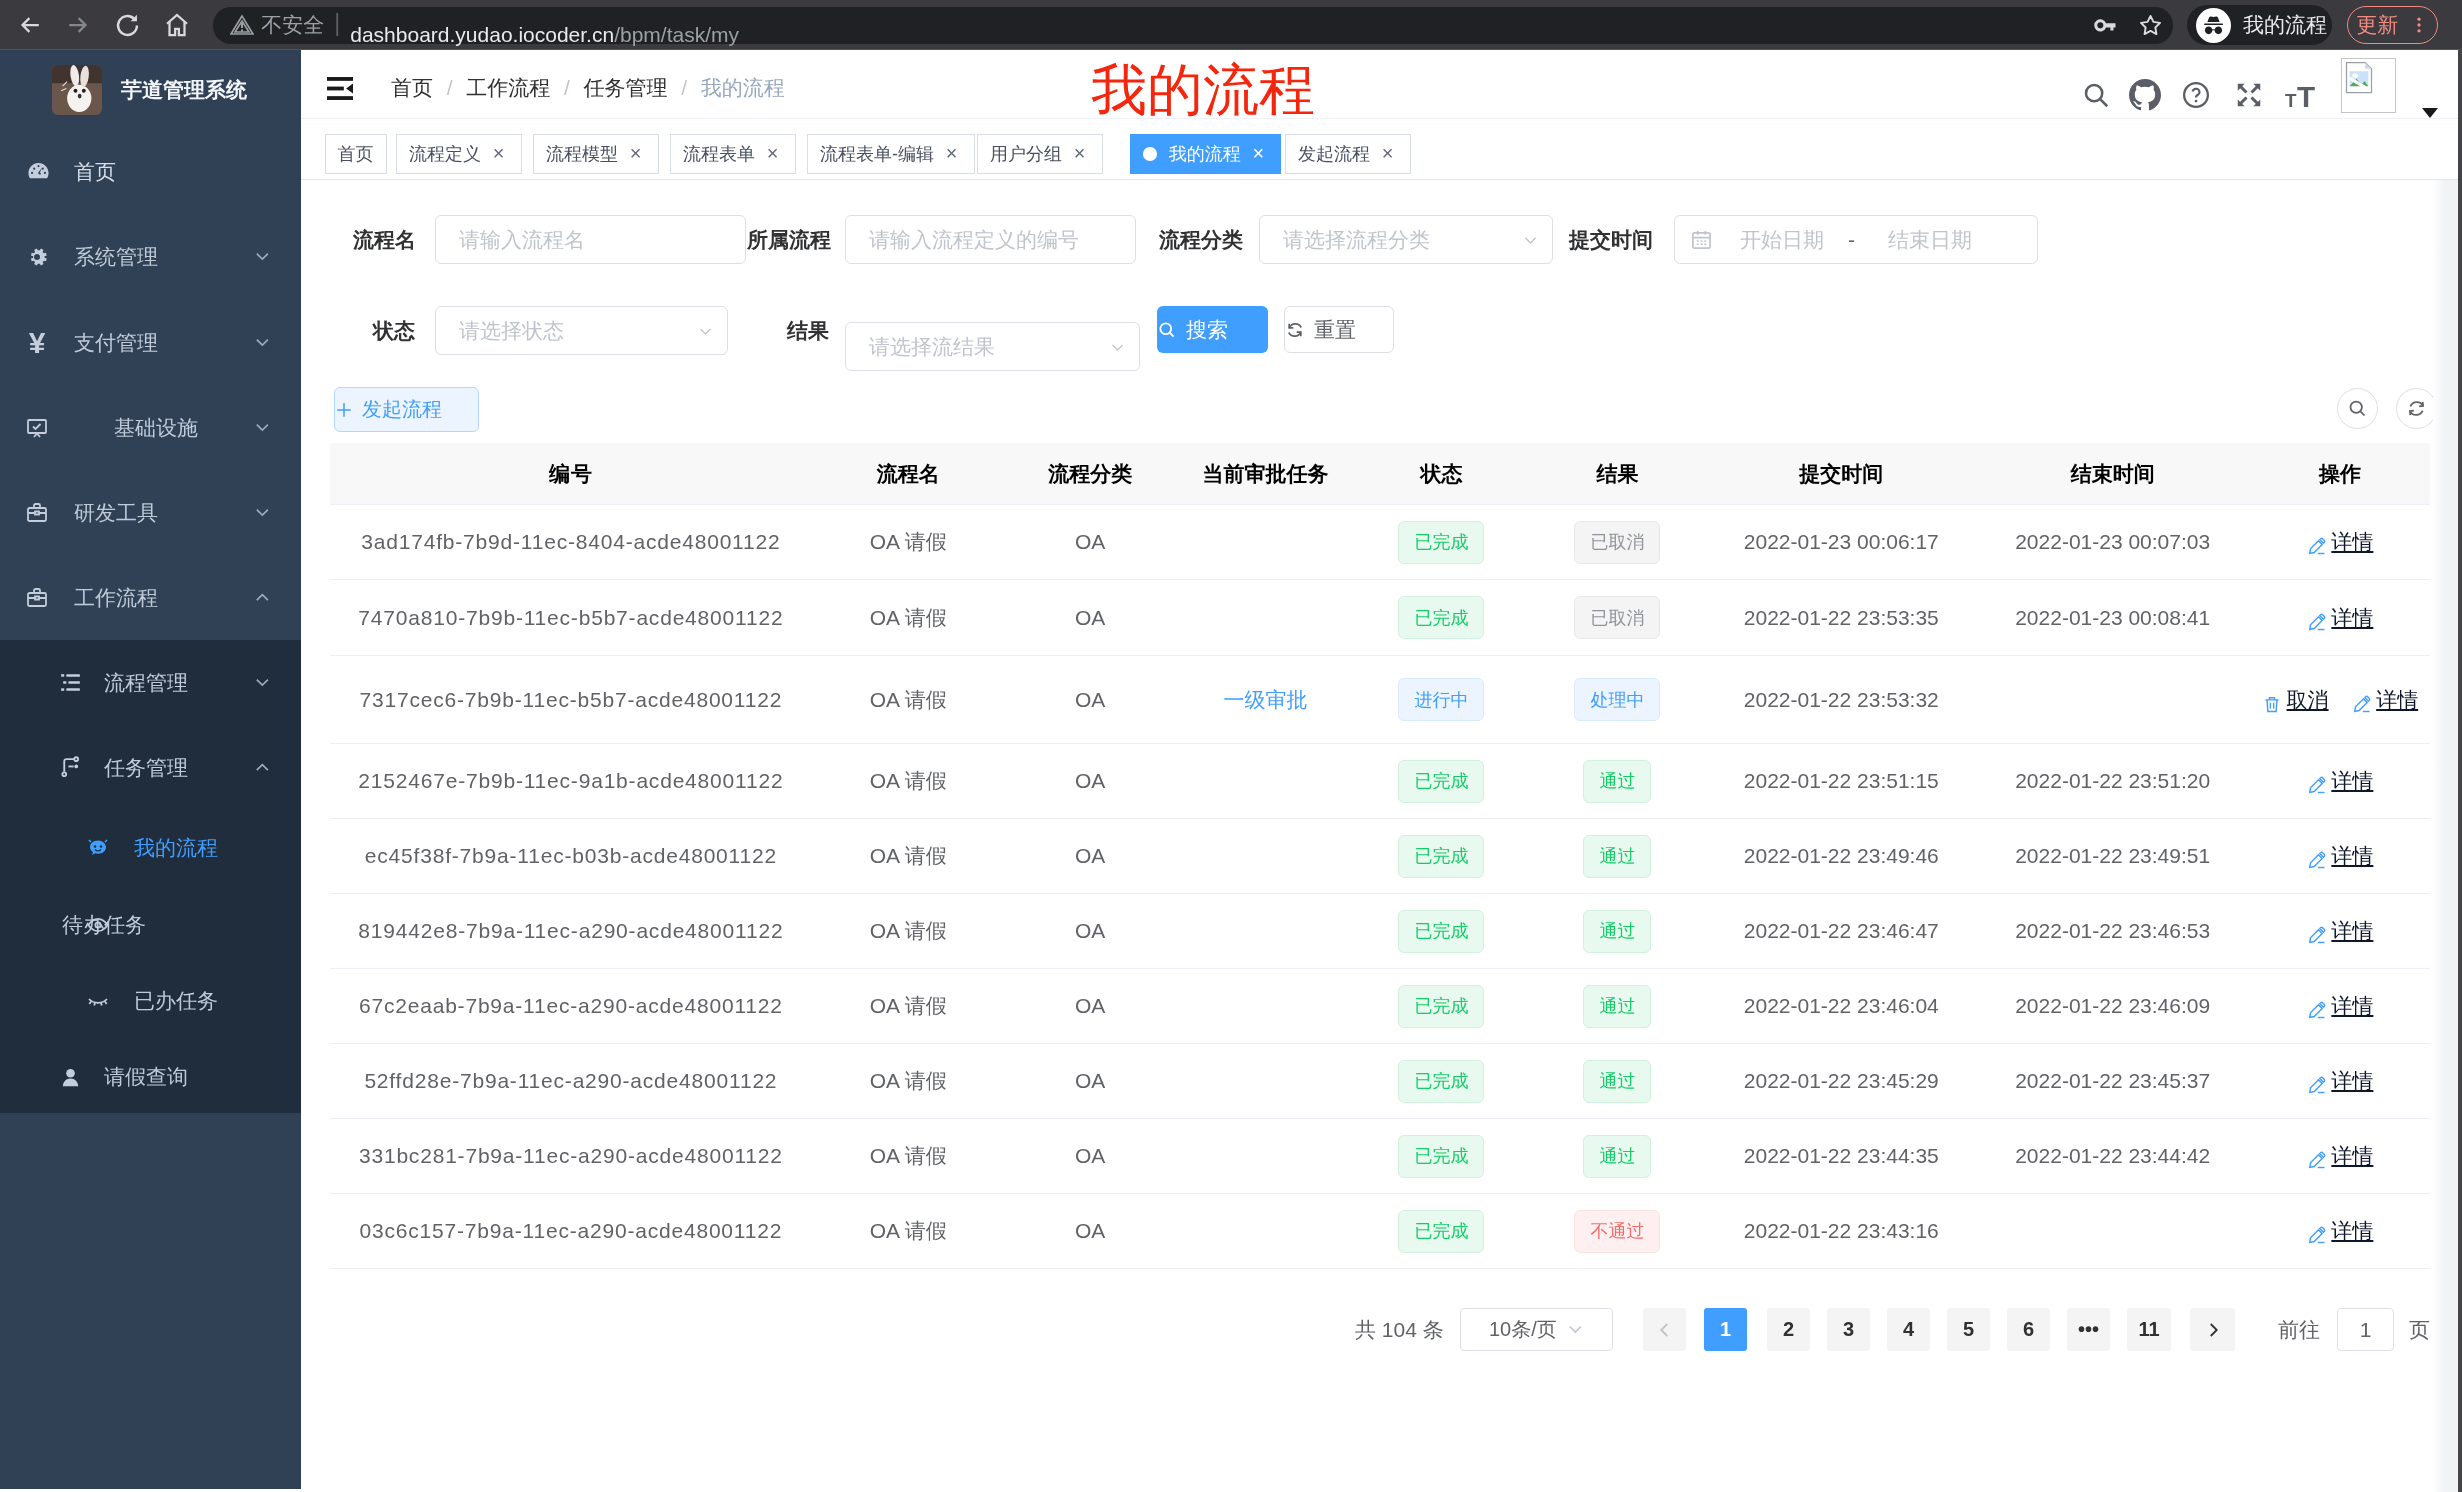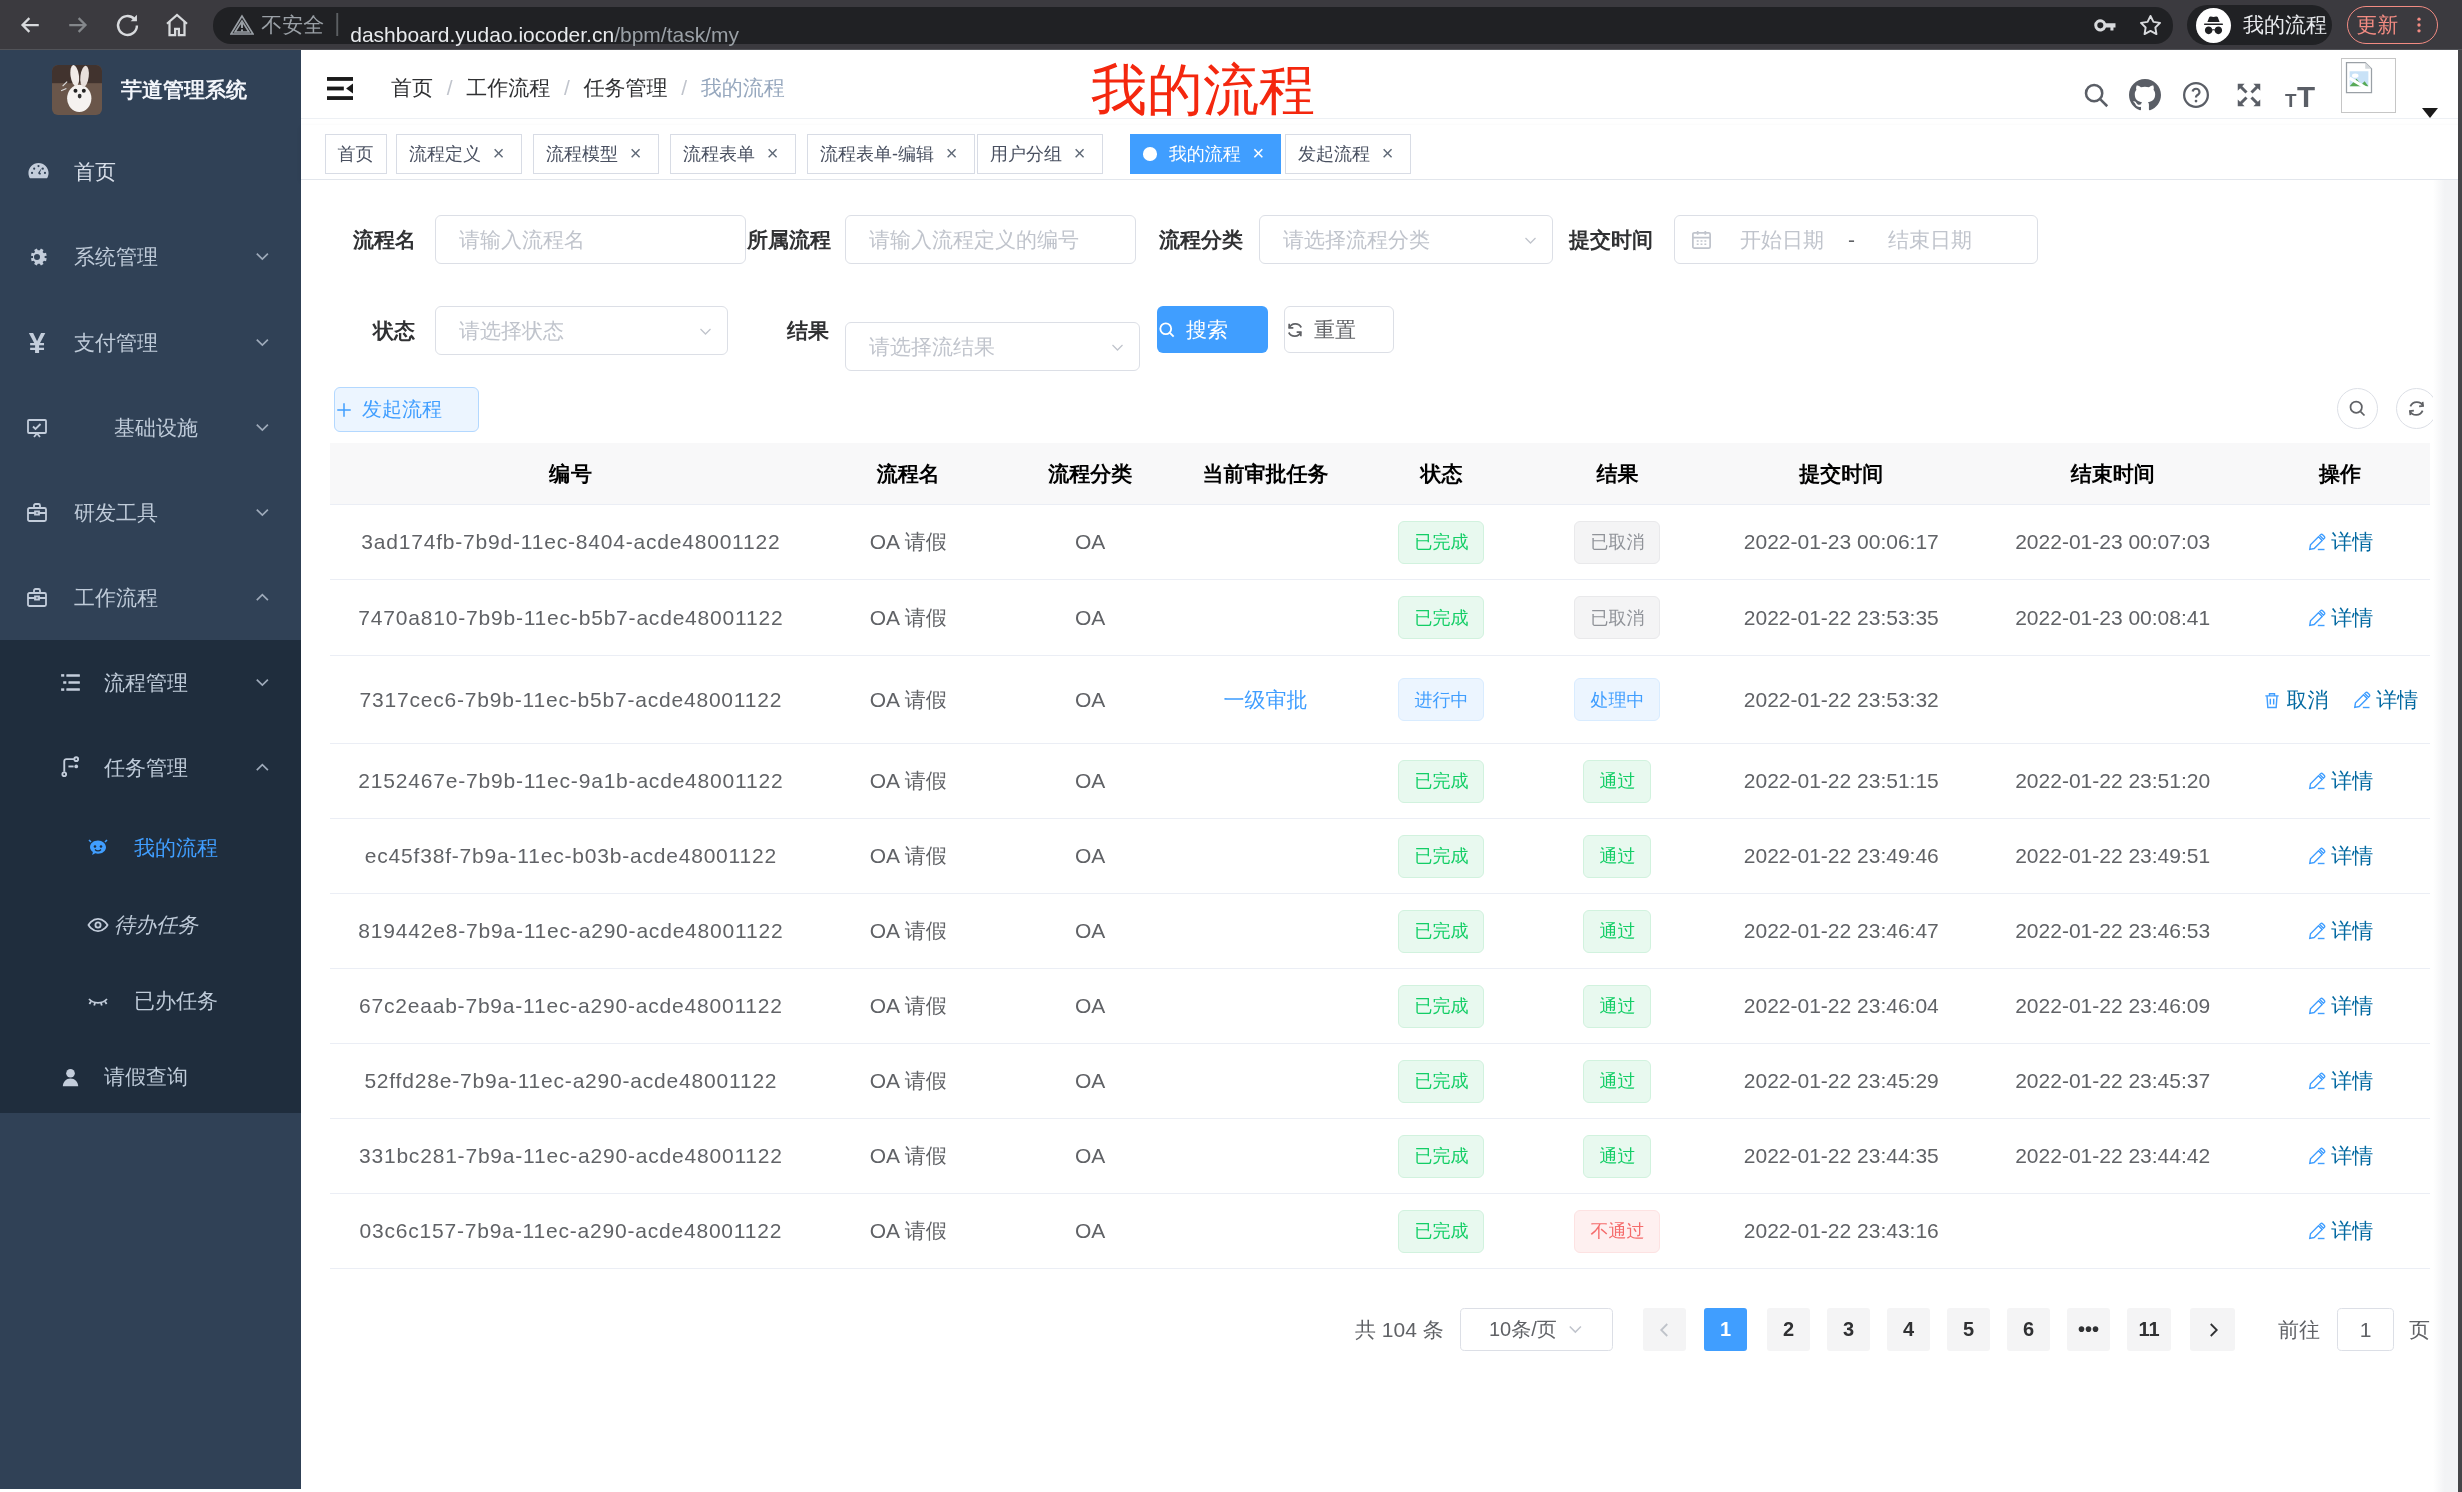--- a/index.html
+++ b/index.html
@@ -56,21 +56,21 @@
 .trow > div { display:flex; align-items:center; justify-content:center; font-size:21px; color:#606266; white-space:nowrap; }
 #thead { background:#f8f8f9; height:62px; }
 #thead > div { color:#000000; font-weight:600; }
 .c1{width:482px; letter-spacing:0.8px;} .c2{width:193px;} .c3{width:171px;} .c4{width:180px;}
 .c5{width:172px;} .c6{width:180px;} .c7{width:268px;} .c8{width:275px;} .c9{width:180px;}
 .etag { height:43px; padding:0 15px; display:flex; align-items:center; border-radius:6px; font-size:18px; border:1.5px solid; }
 .tg-green { color:#13ce66; background:#e8f9ef; border-color:#d1f2de; }
 .tg-gray { color:#909399; background:#f4f4f5; border-color:#e9e9eb; }
 .tg-blue { color:#409eff; background:#ecf5ff; border-color:#d9ecff; }
 .tg-red { color:#f56c6c; background:#fef0f0; border-color:#fde2e2; }
-.link { color:#0369a1; display:inline-flex; align-items:center; }
+.link { color:#0f172a; display:inline-flex; align-items:flex-end;text-decoration:underline; }
 
 
 .pbtn { position:absolute; top:0; height:43px; min-width:43px; background:#f4f4f5; border-radius:3px; display:flex; align-items:center; justify-content:center; font-size:20px; font-weight:bold; color:#303133; }
 #pagin { position:absolute; left:0; top:1128px; width:2100px; height:43px; font-size:21px; color:#606266; }
 
 
 #graystrip { position:absolute; left:2433px; top:180px; width:26px; height:1313px; background:linear-gradient(90deg,#ffffff,#f2f3f5 45%,#f2f3f5); }
 #edgeline { position:absolute; left:2458px; top:50px; width:4.6px; height:1443px; background:#454548; }
 </style>
 </head>
@@ -253,21 +253,21 @@
             <path d="M5 6l-2-2M19 6l2-2" stroke="#409eff" stroke-width="1.6"></path>
           </svg>
         <span style="margin-left:134px;color:#409eff;">我的流程</span>
       </div>
 
       <div class="mitem" style="top:247px;height:76px;">
         <svg class="abs" style="left:86px;" width="24" height="24" viewBox="0 0 24 24" fill="none" stroke="#c3cddb" stroke-width="1.8">
             <path d="M2.5 12S6 5.8 12 5.8 21.5 12 21.5 12 18 18.2 12 18.2 2.5 12 2.5 12z"></path>
             <circle cx="12" cy="12" r="2.6"></circle>
           </svg>
-        <span style="margin-left:114px;font-style:italic;">待办任务</span>
+        <span style="margin-left:62px;">待办任务</span>
       </div>
 
       <div class="mitem" style="top:323px;height:76px;">
         <svg class="abs" style="left:86px;" width="24" height="24" viewBox="0 0 24 24" fill="none" stroke="#c3cddb" stroke-width="1.8">
             <path d="M3 10c2.2 2.4 5.3 3.8 9 3.8S18.8 12.4 21 10"></path>
             <path d="M5 12.5L3.4 15M9 13.8l-.8 2.8M15 13.8l.8 2.8M19 12.5l1.6 2.5"></path>
           </svg>
         <span style="margin-left:134px;">已办任务</span>
       </div>
 

